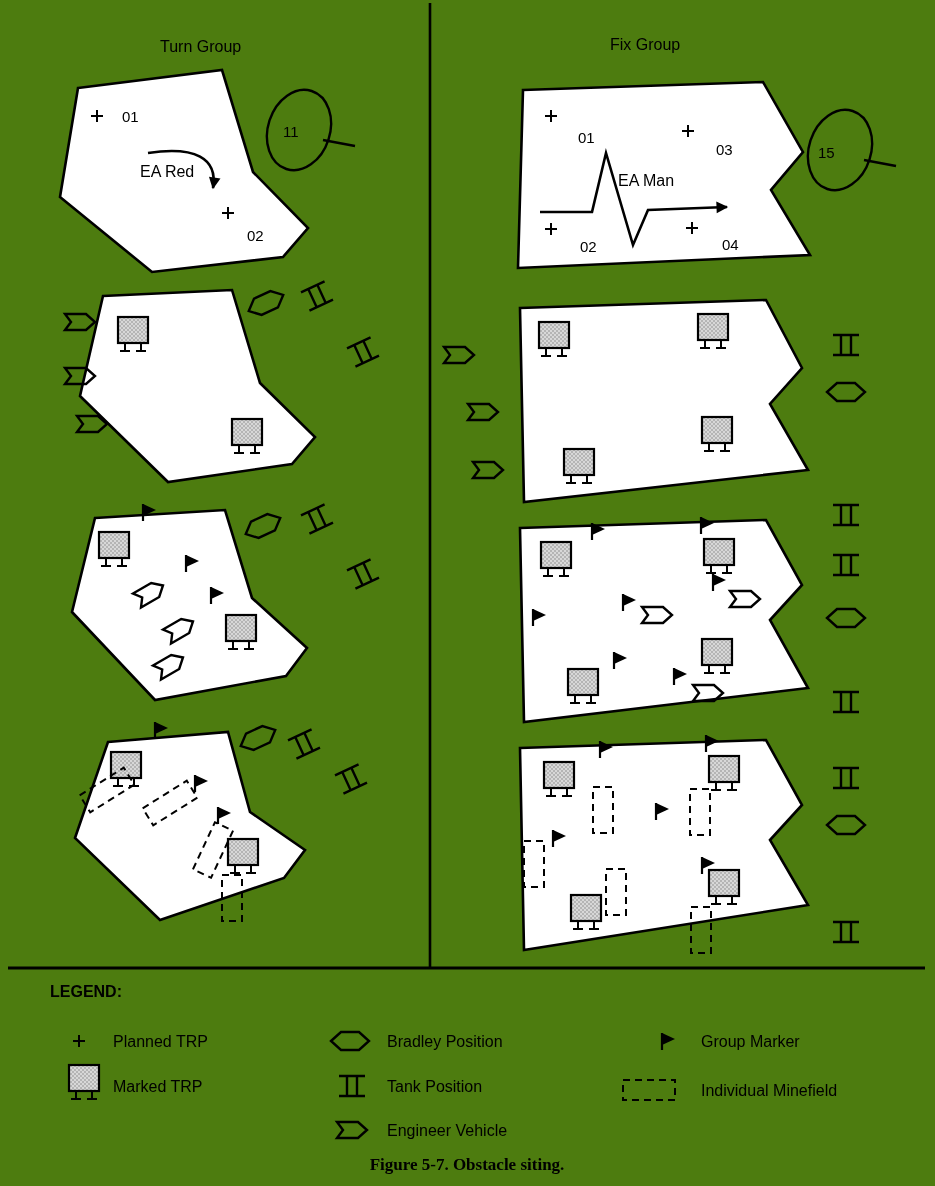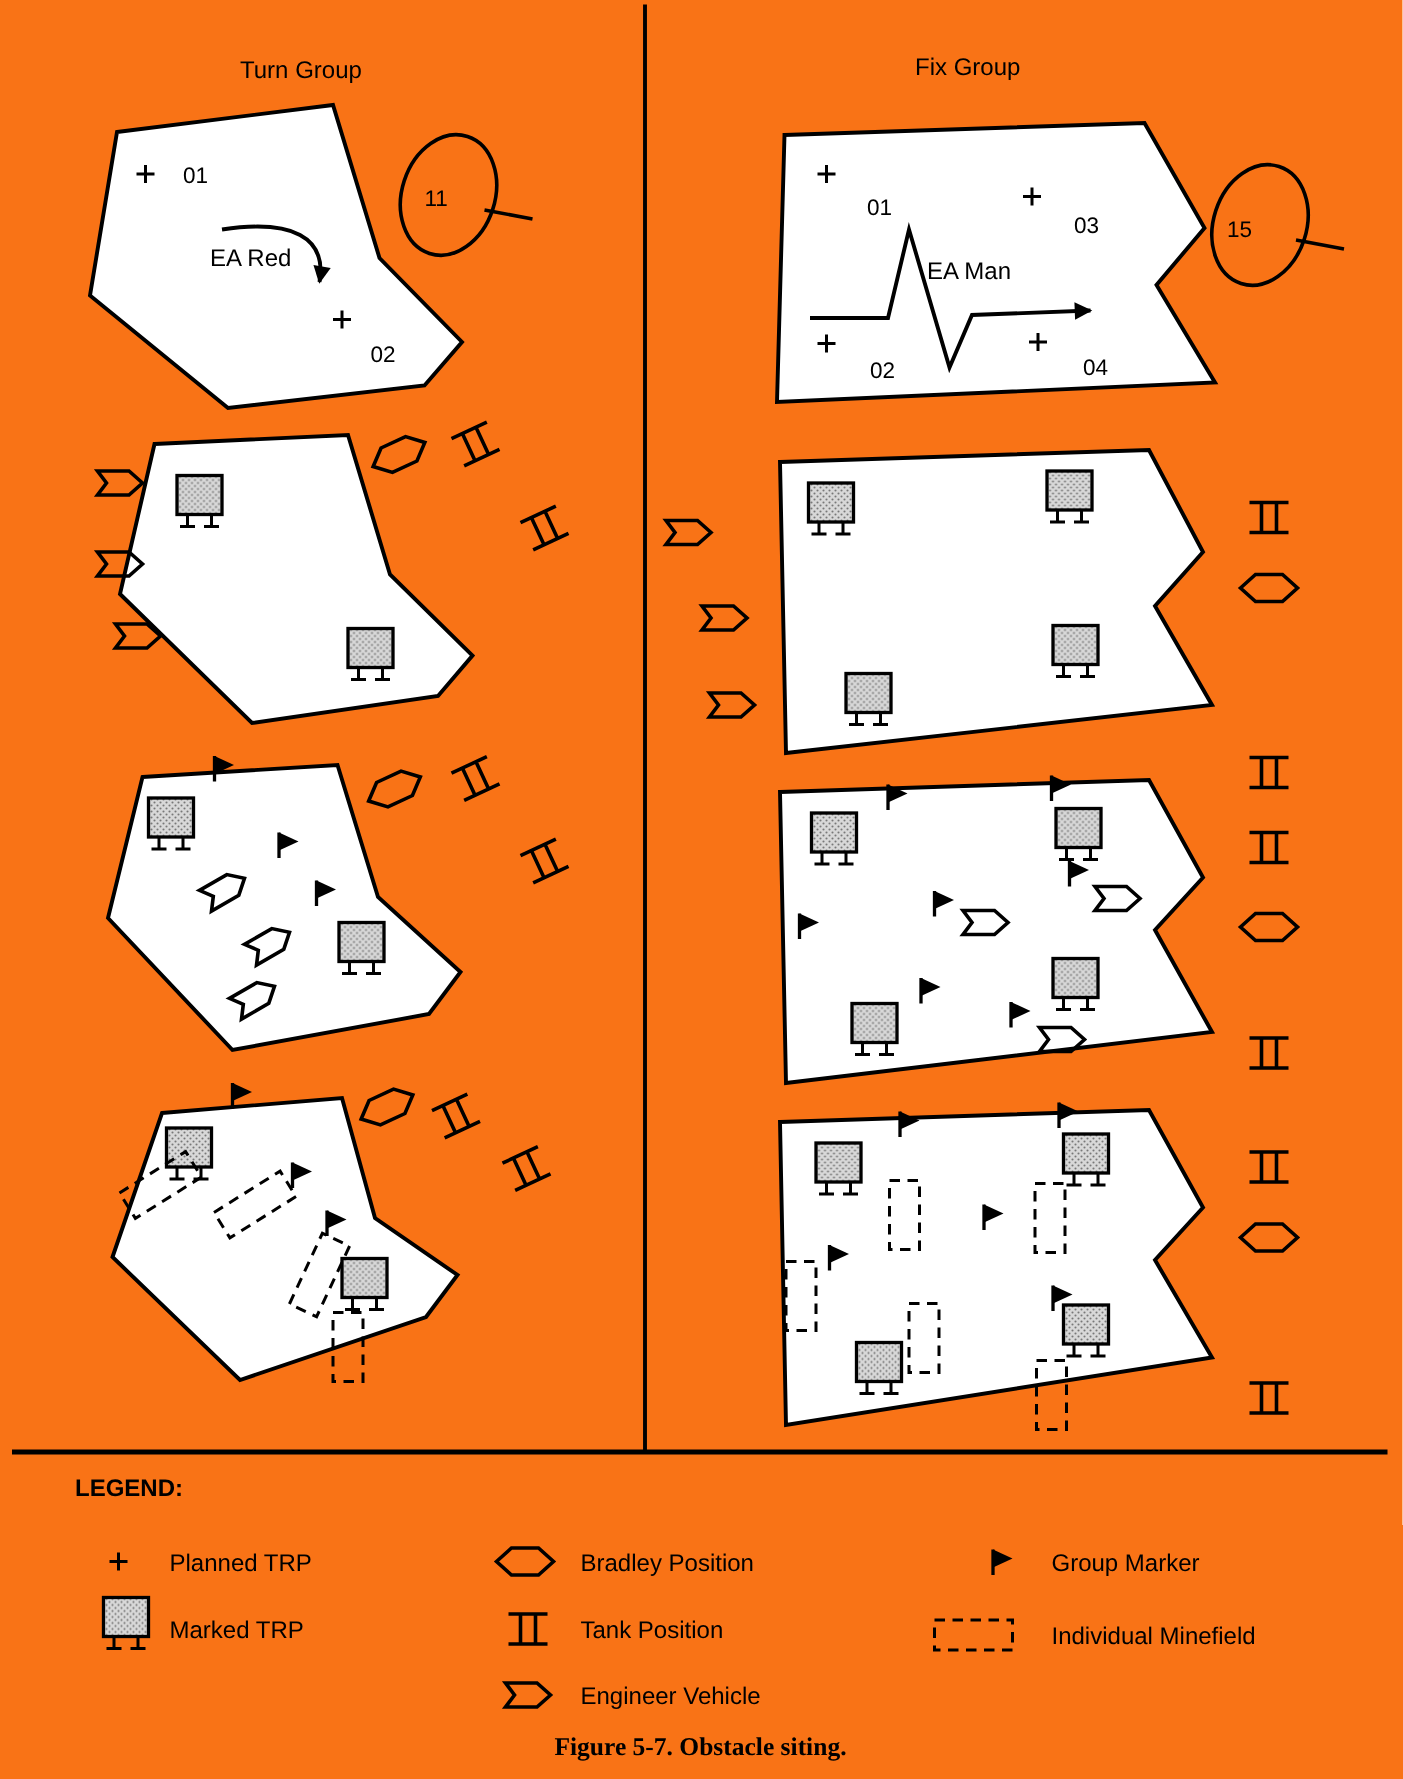--- a/index.html
+++ b/index.html
@@ -1,17 +1,17 @@
 <!DOCTYPE html>
 <html><head>
 <meta charset="utf-8">
 <style>
   html,body { margin:0; padding:0; background:#ffffff; }
   .page {
-    position:relative; width:935px; height:1186px; background:#f97316;
+    position:relative; width:935px; height:1186px; background:#4d7c0f;
     font-family:"Liberation Sans", sans-serif; overflow:hidden;
   }
   svg { position:absolute; left:0; top:0; }
   svg text { fill:#000000; font-family:"Liberation Sans", sans-serif; }
   .t-title { font-size:16px; }
   .t-ea    { font-size:16px; }
   .t-num   { font-size:15px; }
   .legend-title { font-size:16px; font-weight:bold; }
   .legend-label { font-size:16px; }
   .caption { font-family:"Liberation Serif", serif; font-size:17px; font-weight:bold; }

